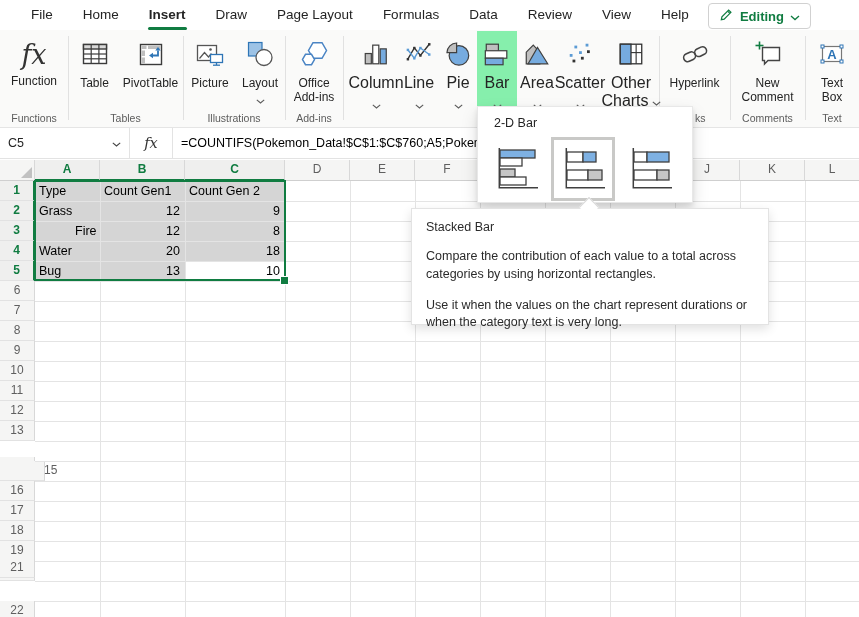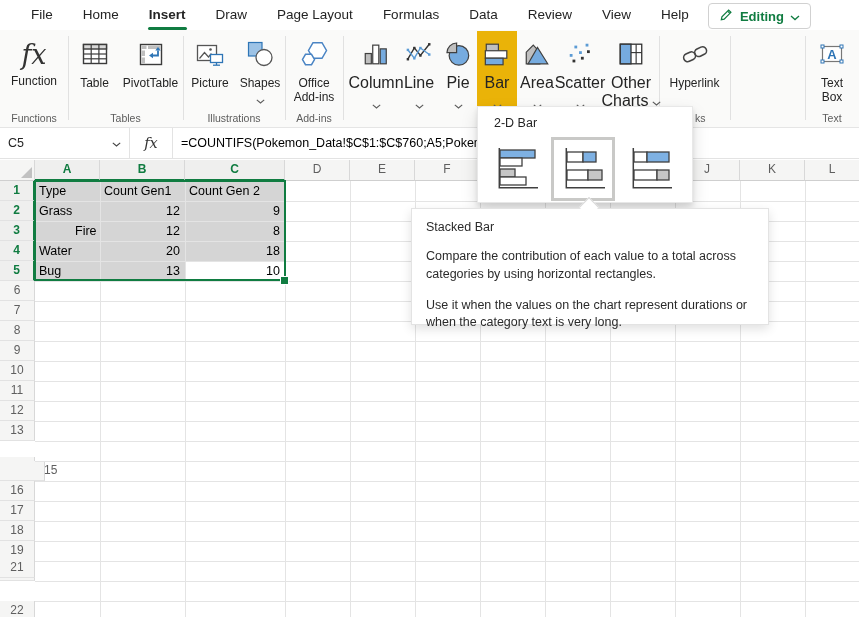--- a/index.html
+++ b/index.html
@@ -19,21 +19,21 @@
   .rsep{position:absolute;top:6px;height:84px;width:1px;background:#E1E1E1;}
   .rgroup{position:absolute;top:0;height:97px;}
   .glabel{position:absolute;bottom:3px;width:100%;text-align:center;font-size:10.5px;color:#5C5C5C;white-space:nowrap;}
   .glabel.leftal{text-align:left;padding-left:36px;box-sizing:border-box;}
   .btnrow{display:flex;justify-content:center;padding-top:1px;}
   .bigbtn{display:flex;flex-direction:column;align-items:center;padding-top:8px;height:78px;box-sizing:border-box;}
   .bigbtn .blbl{font-size:12px;margin-top:3px;line-height:14px;text-align:center;white-space:nowrap;}
   .chartbtn{display:flex;flex-direction:column;align-items:center;padding-top:9px;height:77px;box-sizing:border-box;}
   .chartbtn .blbl{font-size:16px;margin-top:2px;white-space:nowrap;}
   .chartbtn .chev{margin-top:3px;height:5px;}
-  .pressed{background:#eab308;}
+  .pressed{background:#86efac;}
   .fxbig{font-family:"DejaVu Serif",serif;font-style:italic;font-size:27px;line-height:32px;color:#333;}
   .lblline{display:flex;align-items:center;gap:3px;}
 
   
   .fbar{position:absolute;top:128px;left:0;right:0;height:31px;background:#fff;border-bottom:1px solid #E3E3E3;display:flex;align-items:center;box-sizing:border-box;}
   .namebox{width:130px;height:100%;display:flex;align-items:center;justify-content:space-between;padding:0 8px;box-sizing:border-box;border-right:1px solid #E3E3E3;font-size:12.5px;}
   .fxbox{width:42px;height:100%;display:flex;align-items:center;justify-content:center;border-right:1px solid #E3E3E3;}
   .fxi{font-family:"DejaVu Serif",serif;font-style:italic;font-size:14.5px;color:#333;}
   .ftext{flex:1;padding-left:8px;font-size:12.5px;white-space:nowrap;overflow:hidden;color:#000;}
 
@@ -158,21 +158,21 @@
                 <line x1="21.5" y1="23.5" x2="21.5" y2="26" stroke="#2E75B6" stroke-width="1.3"></line>
                 <line x1="18" y1="26.2" x2="25" y2="26.2" stroke="#2E75B6" stroke-width="1.3"></line>
               </svg></span>
           <span class="blbl">Picture</span>
         </div>
         <div class="bigbtn" style="width:48px">
           <span><svg viewBox="0 0 30 30" width="30" height="30">
                 <rect x="3.5" y="3.5" width="13.5" height="13.5" fill="#9DC3E6" stroke="#2E75B6" stroke-width="1.2"></rect>
                 <circle cx="19" cy="18.5" r="8" fill="#fff" stroke="#555" stroke-width="1.3"></circle>
               </svg></span>
-          <span class="blbl">Shapes</span>
+          <span class="blbl">Layout</span>
           <span class="chev"><svg width="9" height="5" viewBox="0 0 9 5">
                 <polyline points="0.8,0.8 4.5,4 8.2,0.8" fill="none" stroke="#5c5c5c" stroke-width="1.1"></polyline>
               </svg></span>
         </div>
       </div>
       <div class="glabel">Illustrations</div>
     </div>
 
     <div class="rgroup" style="left:285px;width:58px">
       <div class="btnrow">
@@ -299,20 +299,34 @@
                   <rect x="3" y="12" width="13" height="8.5" rx="4.2"></rect>
                   <rect x="16" y="12" width="13" height="8.5" rx="4.2"></rect>
                 </g>
               </svg></span>
           <span class="blbl">Hyperlink</span>
         </div>
       </div>
       <div class="glabel leftal">ks</div>
     </div>
 
+    <div class="rgroup" style="left:730px;width:75px">
+      <div class="btnrow">
+        <div class="bigbtn" style="width:70px">
+          <span><svg viewBox="0 0 30 30" width="30" height="30">
+                <path d="M9.5,8.5 h17 v13 h-11.5 l-3.5,3.5 v-3.5 h-2 z" fill="#fff" stroke="#444" stroke-width="1.4"></path>
+                <line x1="6.5" y1="2.5" x2="6.5" y2="10.5" stroke="#107C41" stroke-width="1.6"></line>
+                <line x1="2.5" y1="6.5" x2="10.5" y2="6.5" stroke="#107C41" stroke-width="1.6"></line>
+              </svg></span>
+          <span class="blbl">New</span>
+          <span class="blbl" style="margin-top:0">Comment</span>
+        </div>
+      </div>
+      <div class="glabel">Comments</div>
+    </div>
 
     <div class="rgroup" style="left:805px;width:54px">
       <div class="btnrow">
         <div class="bigbtn" style="width:50px">
           <span><svg viewBox="0 0 30 30" width="30" height="30">
                 <rect x="5.5" y="7.5" width="19" height="15" fill="#fff" stroke="#777" stroke-width="1.2"></rect>
                 <text x="15" y="19.5" text-anchor="middle" font-size="13" font-weight="bold" fill="#2E75B6" font-family="Liberation Sans, sans-serif">A</text>
                 <g fill="#fff" stroke="#2E75B6">
                   <rect x="4" y="6" width="3" height="3"></rect>
                   <rect x="23" y="6" width="3" height="3"></rect>

